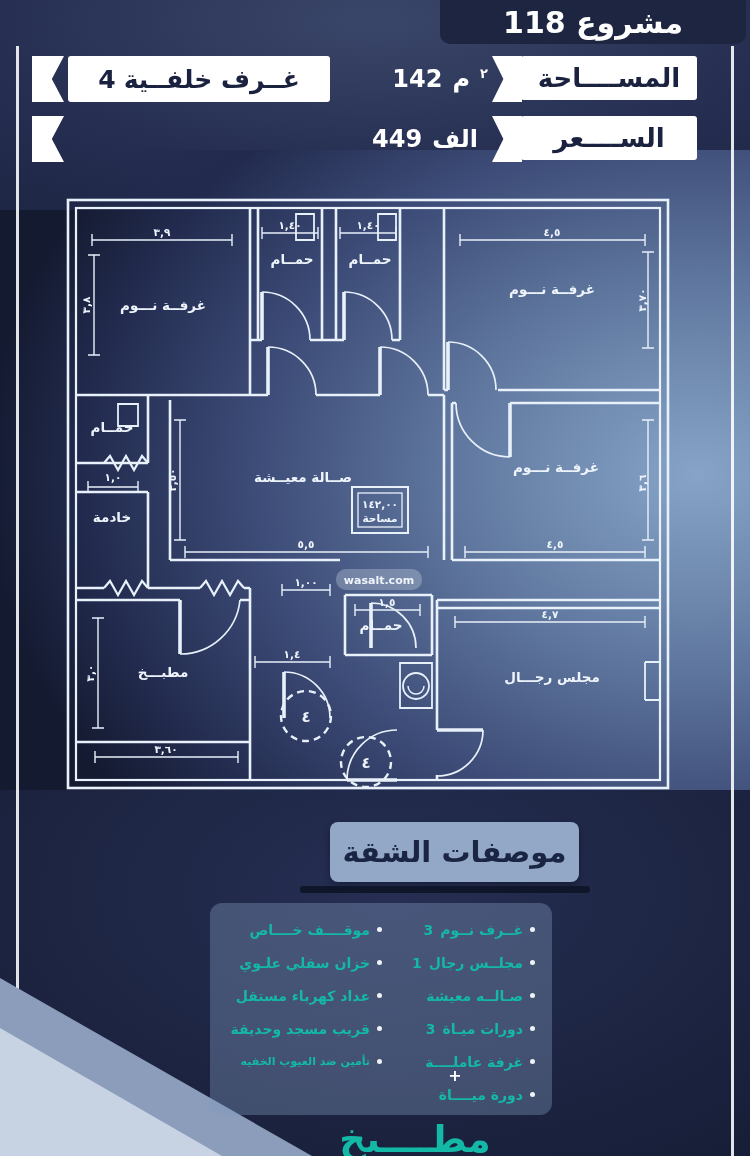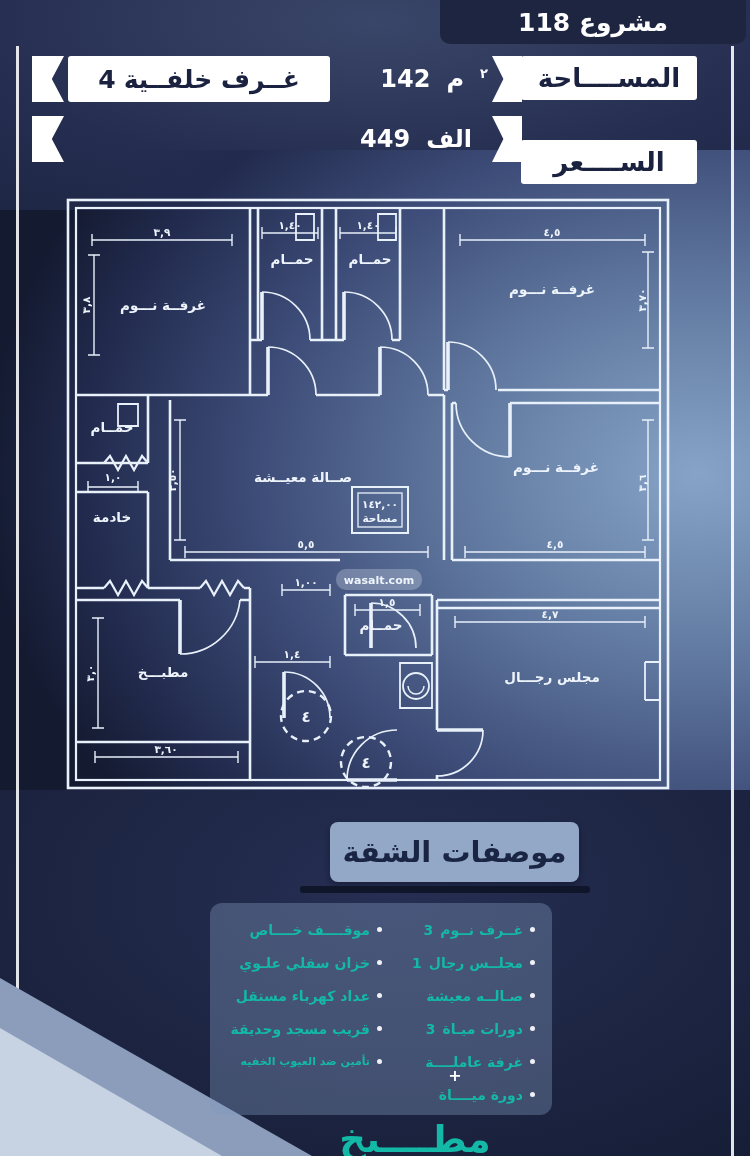--- a/index.html
+++ b/index.html
@@ -14,30 +14,30 @@
   .bg-bottom{left:0;top:790px;width:750px;height:366px;
     background:radial-gradient(110% 130% at 52% 28%, #262f53 0%, #161d36 72%);}
   
   .frame{background:rgba(255,255,255,.88);width:3px;top:46px;height:1110px;z-index:2;}
   .tri{z-index:3;clip-path:polygon(0 0,100% 100%,0 100%);}
   .tri-outer{left:0;top:978px;width:312px;height:178px;background:#8b9dbb;}
   .tri-inner{left:0;top:1028px;width:222px;height:128px;background:#c7d2e2;}
   
   .title-box{left:440px;top:0;width:306px;height:44px;background:#1d2541;
     border-radius:0 0 10px 10px;display:flex;align-items:center;justify-content:center;
-    color:#fff;font-size:25px;font-weight:bold;direction:rtl;z-index:4;}
+    color:#fff;font-size:30px;font-weight:bold;direction:rtl;z-index:4;}
   .wbox{background:#fff;border-radius:3px;display:flex;align-items:center;justify-content:center;
     color:#1a2240;font-weight:bold;z-index:4;}
   .stat-box{left:521px;width:176px;height:44px;font-size:26px;}
   .badge-box{left:68px;width:262px;height:46px;font-size:25px;}
   .ribbon{background:#fff;width:30px;height:46px;z-index:4;}
   .ribbon-r{left:492px;clip-path:polygon(0 0,100% 0,100% 100%,0 100%,38% 50%);}
   .ribbon-l{left:32px;width:32px;clip-path:polygon(0 0,100% 0,62% 50%,100% 100%,0 100%);}
   .stat-value{height:46px;display:flex;align-items:center;justify-content:flex-end;
-    color:#fff;font-weight:bold;font-size:24px;gap:16px;z-index:4;}
+    color:#fff;font-weight:bold;font-size:24px;gap:10px;z-index:4;}
   .stat-value sup{font-size:13px;margin-top:-12px;}
   .row-flex{display:flex;align-items:center;justify-content:center;gap:8px;}
   .ar{direction:rtl;unicode-bidi:isolate;}
   
   .spec-title{left:330px;top:822px;width:249px;height:60px;background:#93a7c6;border-radius:8px;
     display:flex;align-items:center;justify-content:center;color:#1a2443;font-size:29px;
     font-weight:bold;direction:rtl;z-index:4;box-shadow:0 3px 6px rgba(10,14,30,.45);}
   .spec-underline{left:300px;top:886px;width:290px;height:7px;background:#0f1629;border-radius:3px;z-index:4;}
   .spec-panel{left:210px;top:903px;width:342px;height:212px;background:rgba(130,152,188,.38);
     border-radius:12px;z-index:4;}
@@ -79,21 +79,21 @@
   <div class="abs wbox stat-box" style="top:56px;">
     <span class="ar">المســــاحة</span>
   </div>
   <div class="abs stat-value" style="left:392px;top:56px;width:96px;">
     <span>142</span>
       <span class="ar">م</span>
       <sup>٢</sup>
   </div>
 
   <div class="abs ribbon ribbon-r" style="top:116px;"></div>
-  <div class="abs wbox stat-box" style="top:116px;margin-top:24px;">
+  <div class="abs wbox stat-box" style="top:116px;">
     <span class="ar">الســــعر</span>
   </div>
   <div class="abs stat-value" style="left:382px;top:116px;width:106px;">
     <span>449</span>
       <span class="ar">الف</span>
       <sup></sup>
   </div>
 
   <div class="abs ribbon ribbon-l" style="top:56px;"></div>
   <div class="abs wbox badge-box row-flex" style="top:56px;">

